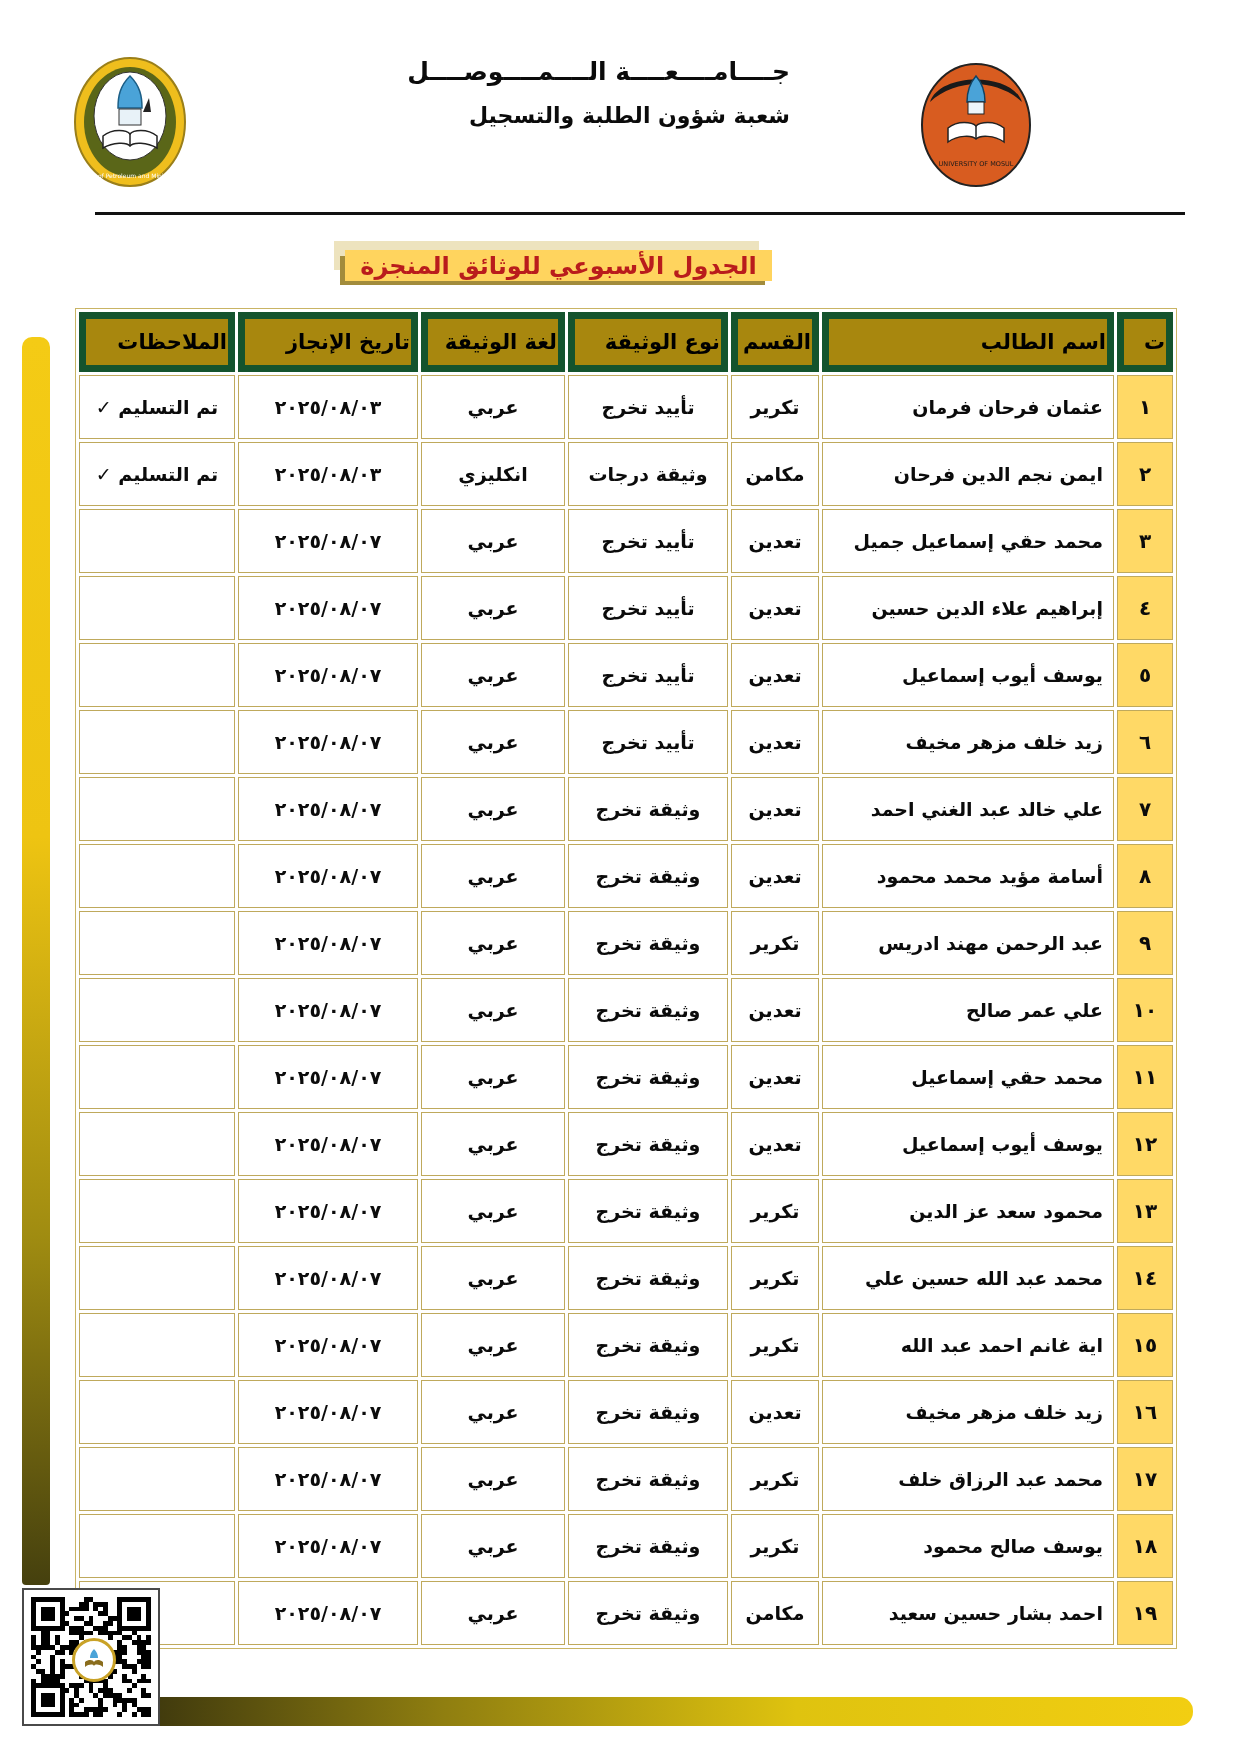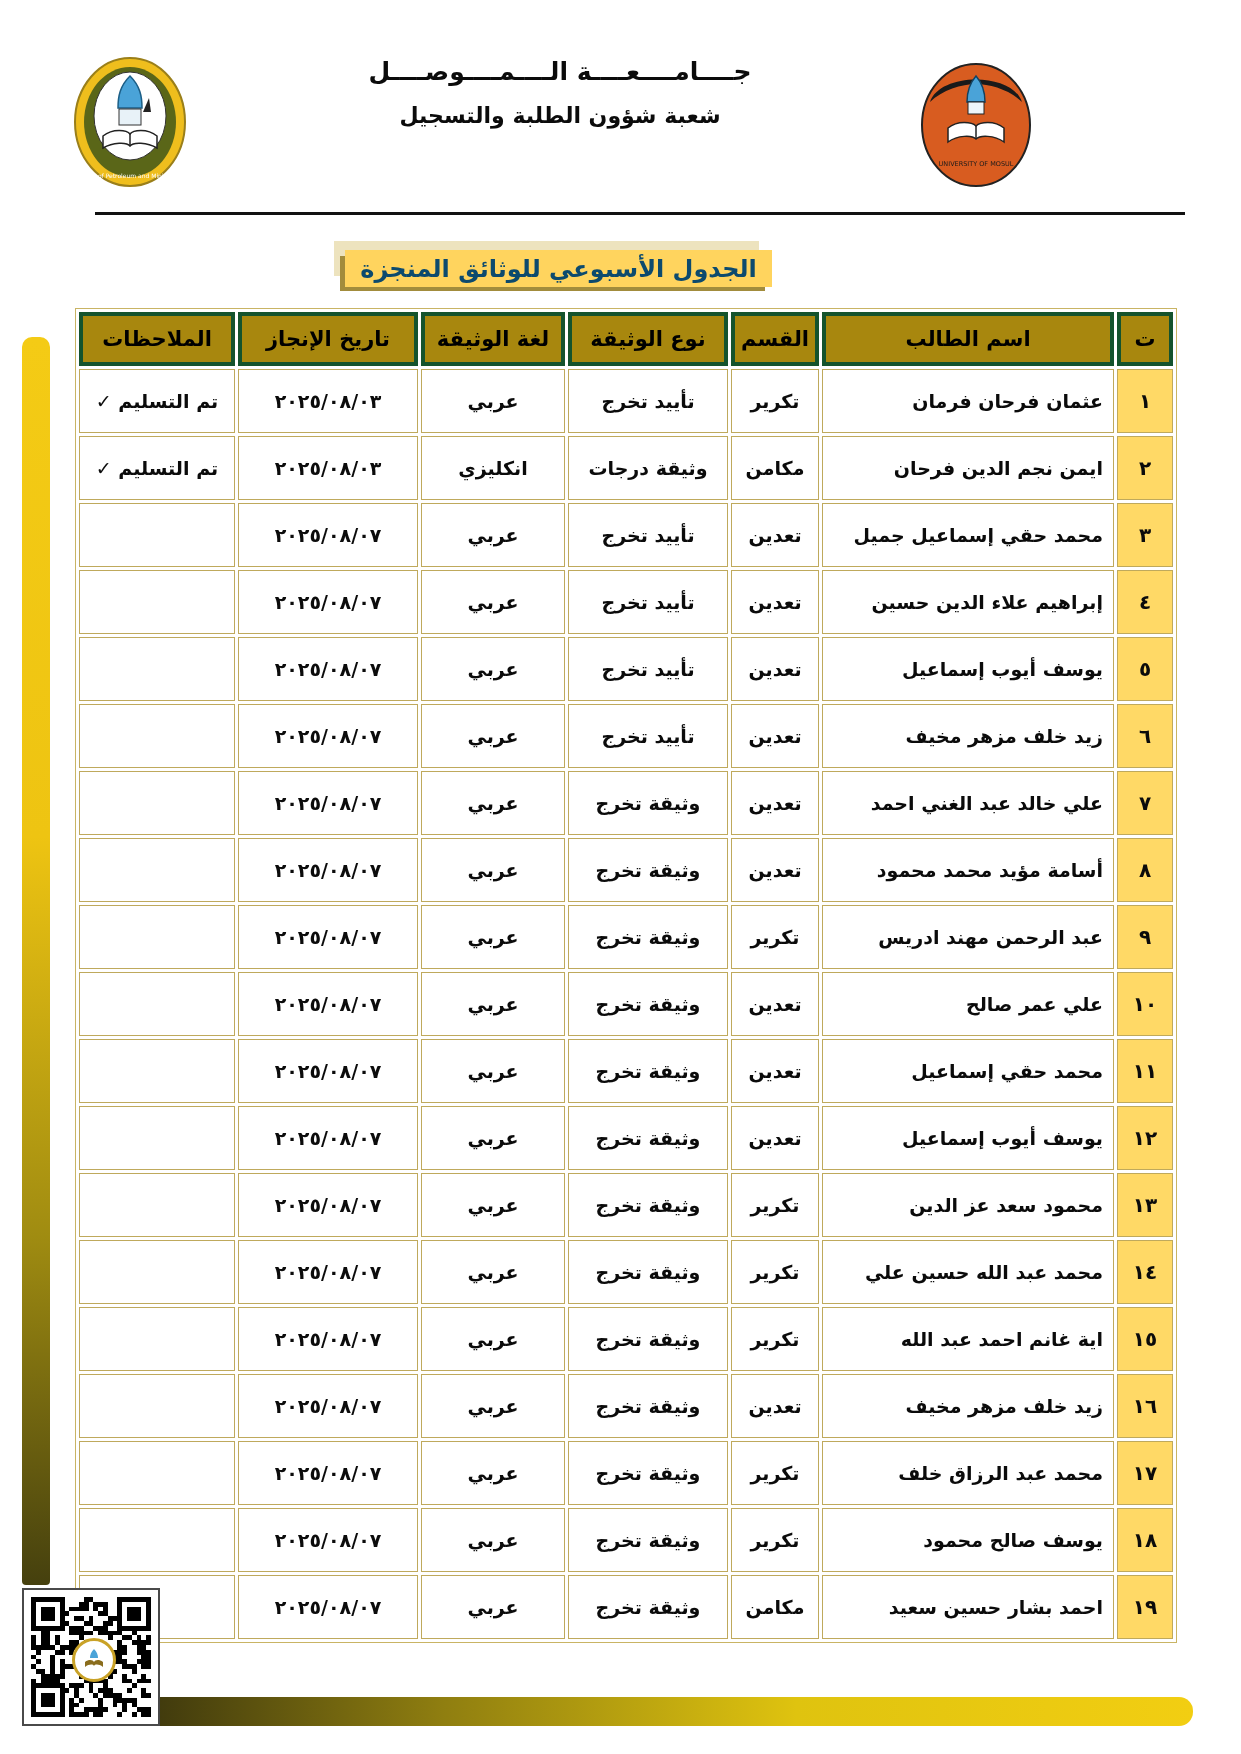--- a/index.html
+++ b/index.html
@@ -13,46 +13,46 @@
     border-radius:10px 10px 4px 4px;
     background:linear-gradient(180deg,#F4CB15 0%,#EEC412 40%,#A08C11 72%,#45400E 100%);
   }
   .bottom-bar{
     position:absolute;left:150px;top:1697px;width:1043px;height:29px;
     border-radius:0 14px 14px 0;
     background:linear-gradient(90deg,#3F390D 0%,#8F7E10 28%,#DFC30F 62%,#F2CE12 100%);
   }
   
   .hdr-text{
-    position:absolute;left:330px;top:50px;width:460px;text-align:center;
+    position:absolute;left:330px;top:50px;width:460px;
     font-weight:bold;color:#0b0b0b;direction:rtl;
   }
   .hdr-line1{font-size:25px;line-height:44px;}
   .hdr-line2{font-size:22px;line-height:44px;}
   .hdr-line3{font-size:22px;line-height:44px;}
   .hdr-rule{position:absolute;left:95px;top:212px;width:1090px;height:3px;background:#111;}
   .logo{position:absolute;}
   .logo-left{left:73px;top:56px;}
   .logo-right{left:920px;top:62px;}
   
   .title-box{
-    position:absolute;left:345px;top:250px;width:427px;height:37px;
+    position:absolute;left:345px;top:250px;width:427px;height:31px;
     background:#FFD45E;display:flex;align-items:center;justify-content:center;
-    font-size:24px;font-weight:bold;color:#0c4a6e;direction:rtl;
+    font-size:24px;font-weight:bold;color:#b91c1c;direction:rtl;
     box-shadow:-6px 5px 0 -1px #A28C3C, -12px -10px 0 -1px #EDE3BE;
   }
   
   table.doc{
     position:absolute;left:75px;top:308px;width:1090px;
     border-collapse:separate;border-spacing:3px;table-layout:fixed;
     direction:rtl;border:1px solid #C9B464;background:#fff;
   }
   table.doc th{
     background:#A8870E;color:#000;height:44px;font-size:21px;font-weight:bold;
-    border:4px solid #14532d;text-align:center;vertical-align:middle;margin-left:23px;
+    border:7px solid #14532d;text-align:right;vertical-align:middle;margin-left:23px;
   }
   table.doc td{
     background:#fff;border:1px solid #BFA95C;height:60px;
     font-size:19px;font-weight:bold;color:#0b0b0b;
     text-align:center;vertical-align:middle;overflow:hidden;
   }
   table.doc td.num{background:#FFD966;font-size:20px;}
   table.doc td.name{text-align:right;padding-right:10px;padding-left:27px;}
   
   .qr-wrap{

